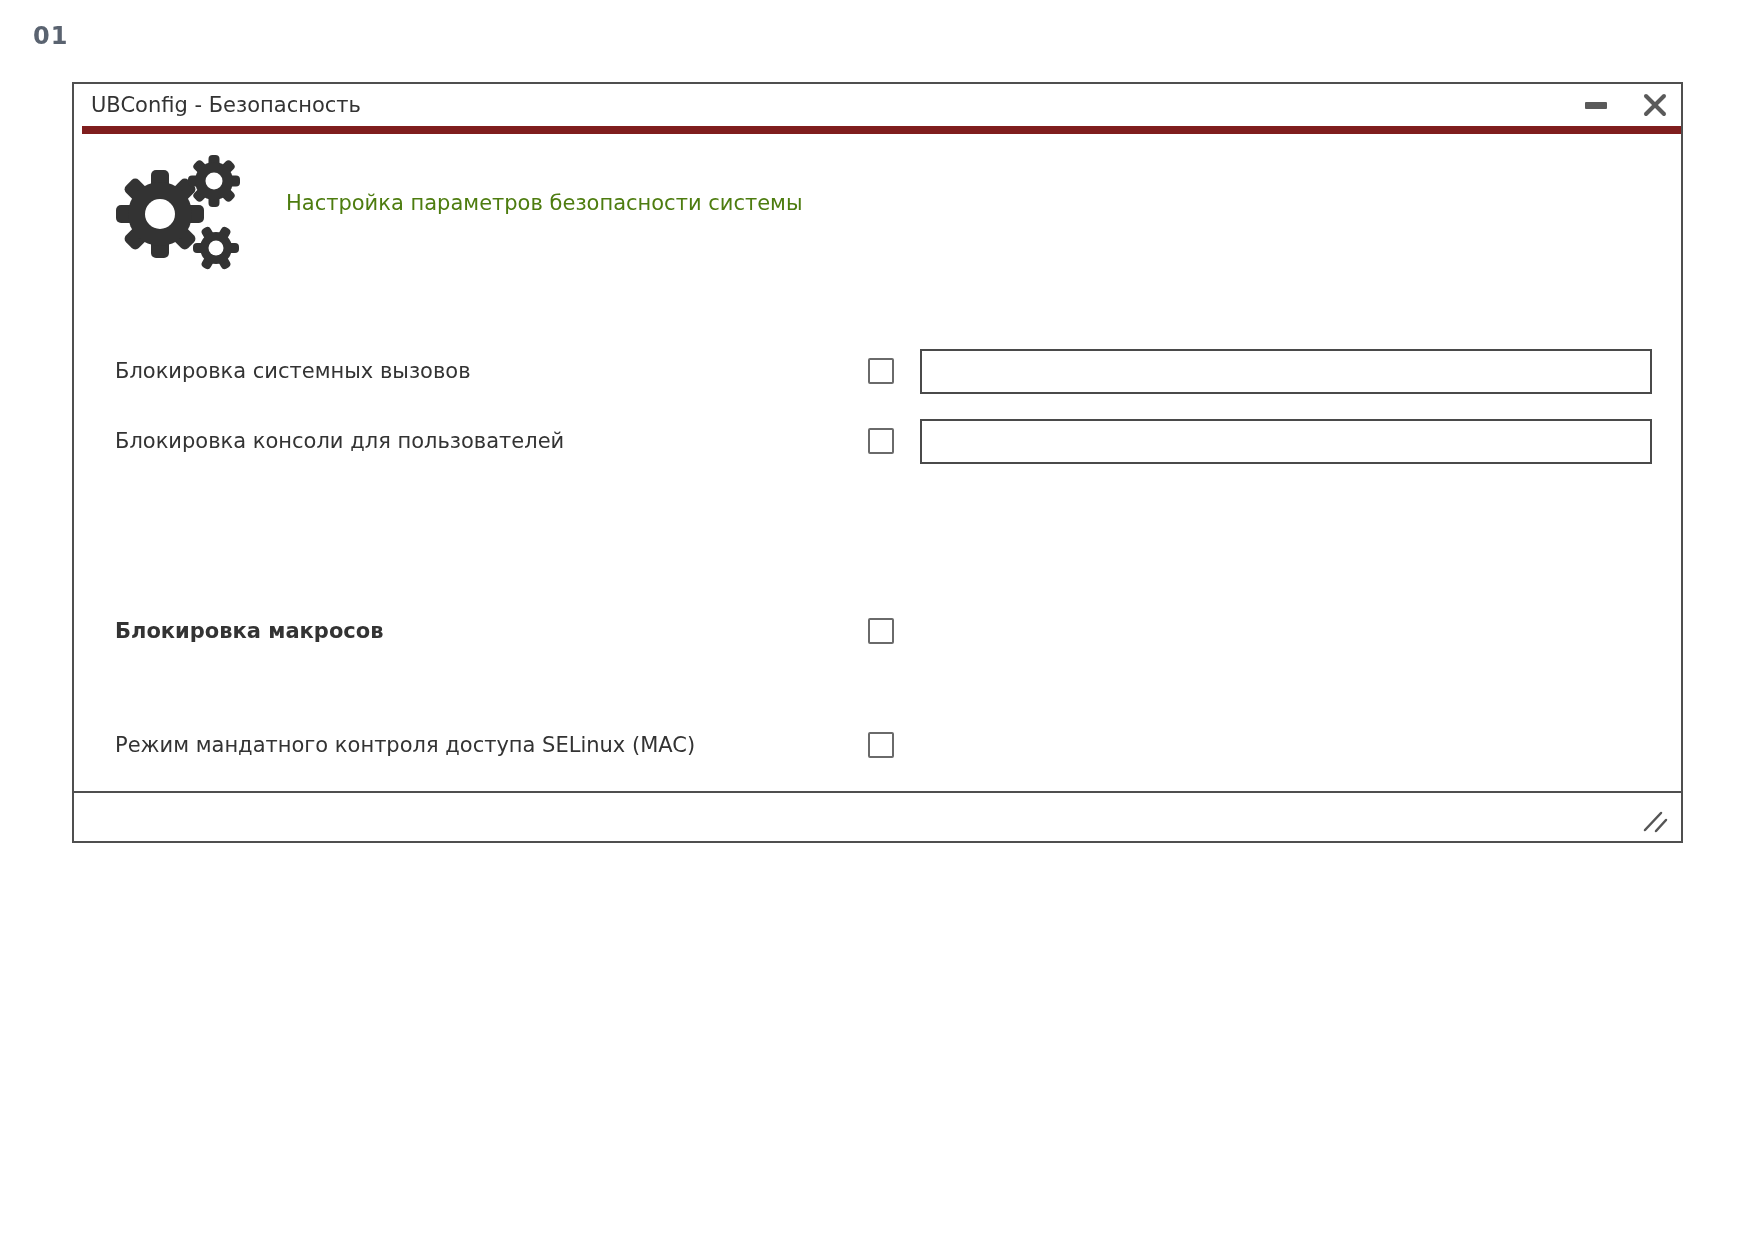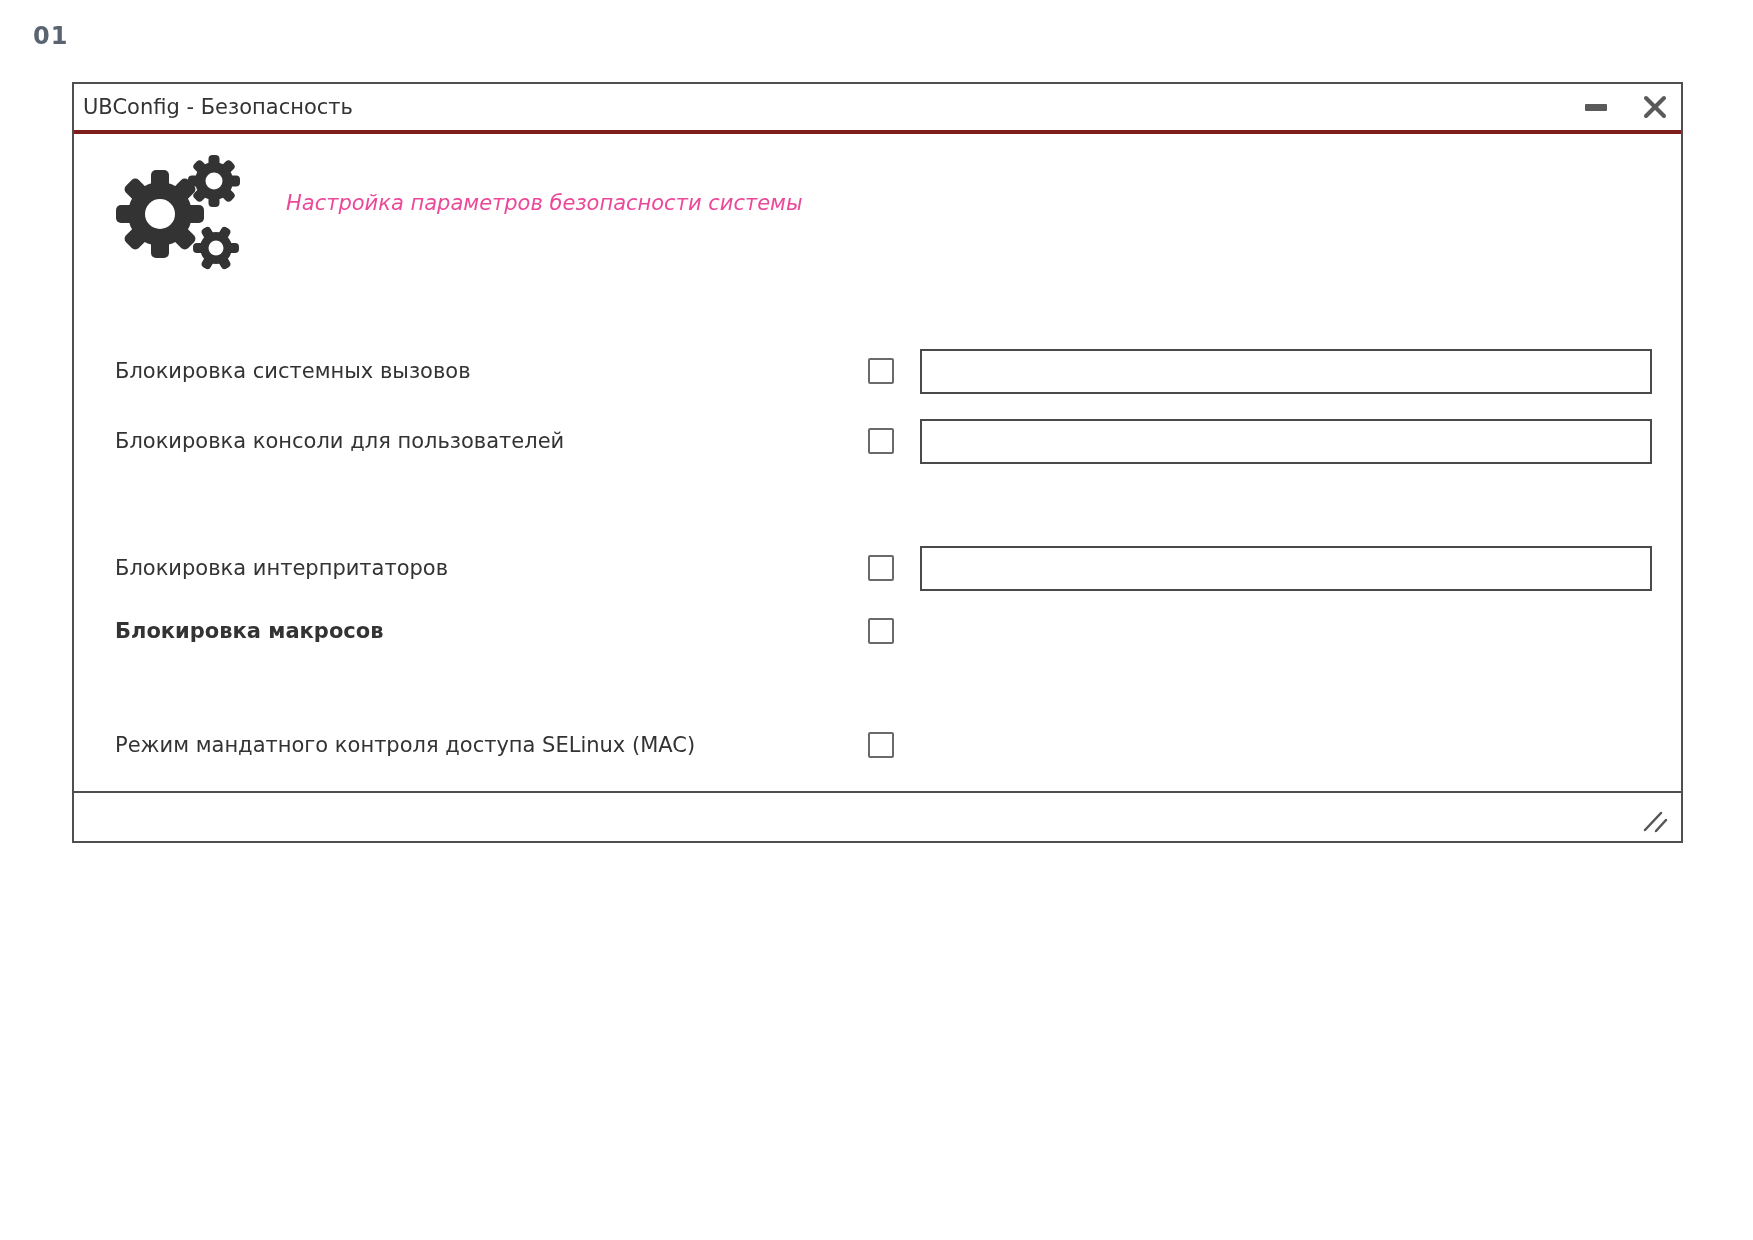--- a/index.html
+++ b/index.html
@@ -12,36 +12,36 @@
     font-size: 24px; font-weight: bold; color: #5a6370; letter-spacing: 1px;
   }
 
   .window {
     position: absolute; left: 72px; top: 82px; width: 1611px; height: 761px;
     border: 2px solid #4f4f4f; background: #ffffff;
   }
 
   
   .titlebar {
-    height: 50px; border-bottom: 4px solid #7f1d1d;
-    display: flex; align-items: center; padding: 0 14px 0 9px;
+    height: 50px; border-bottom: 8px solid #7f1d1d;
+    display: flex; align-items: center; padding: 0 14px 0 9px; margin-left: 8px;
   }
   .titlebar-title { font-size: 21px; color: #333; flex: 1 1 auto; }
   .titlebar-controls { display: flex; align-items: center; gap: 36px; }
   .min-btn { width: 22px; height: 7px; background: #5a5a5a; border-radius: 1px; cursor: pointer; }
   .close-btn { width: 24px; height: 24px; cursor: pointer; display: block; }
 
   
   .window-body { position: absolute; top: 50px; bottom: 50px; left: 0; right: 0; }
 
   .app-icon { position: absolute; left: 36px; top: 14px; }
 
   .header-text {
     position: absolute; left: 212px; top: 57px;
-    font-size: 21px; color: #ec4899; white-space: nowrap; font-style: italic;
+    font-size: 21px; color: #4d7c0f; white-space: nowrap;
   }
 
   .form-row { position: absolute; left: 0; right: 0; height: 46px; }
   .row-1 { top: 214px; } .row-2 { top: 284px; } .row-3 { top: 349px; }
   .row-4 { top: 411px; } .row-5 { top: 474px; font-weight: bold; } .row-6 { top: 531px; }
   .row-7 { top: 588px; }
 
   .row-label {
     position: absolute; left: 41px; top: 50%; transform: translateY(-50%);
     font-size: 21px; color: #333; white-space: nowrap;
@@ -121,25 +121,20 @@
       <input class="text-input" type="text" value="" style="">
     </div>
 
     <div class="form-row row-2">
       <span class="row-label">Блокировка консоли для пользователей</span>
       <span class="checkbox" role="checkbox" aria-checked="false"></span>
       <input class="text-input" type="text" value="" style="">
     </div>
 
 
-    <div class="form-row row-4">
-      <span class="row-label">Блокировка интерпритаторов</span>
-      <span class="checkbox" role="checkbox" aria-checked="false"></span>
-      <input class="text-input" type="text" value="" style="">
-    </div>
 
     <div class="form-row row-5">
       <span class="row-label">Блокировка макросов</span>
       <span class="checkbox" role="checkbox" aria-checked="false"></span>
     </div>
 
 
     <div class="form-row row-7">
       <span class="row-label">Режим мандатного контроля доступа SELinux (MAC)</span>
       <span class="checkbox" role="checkbox" aria-checked="false"></span>

